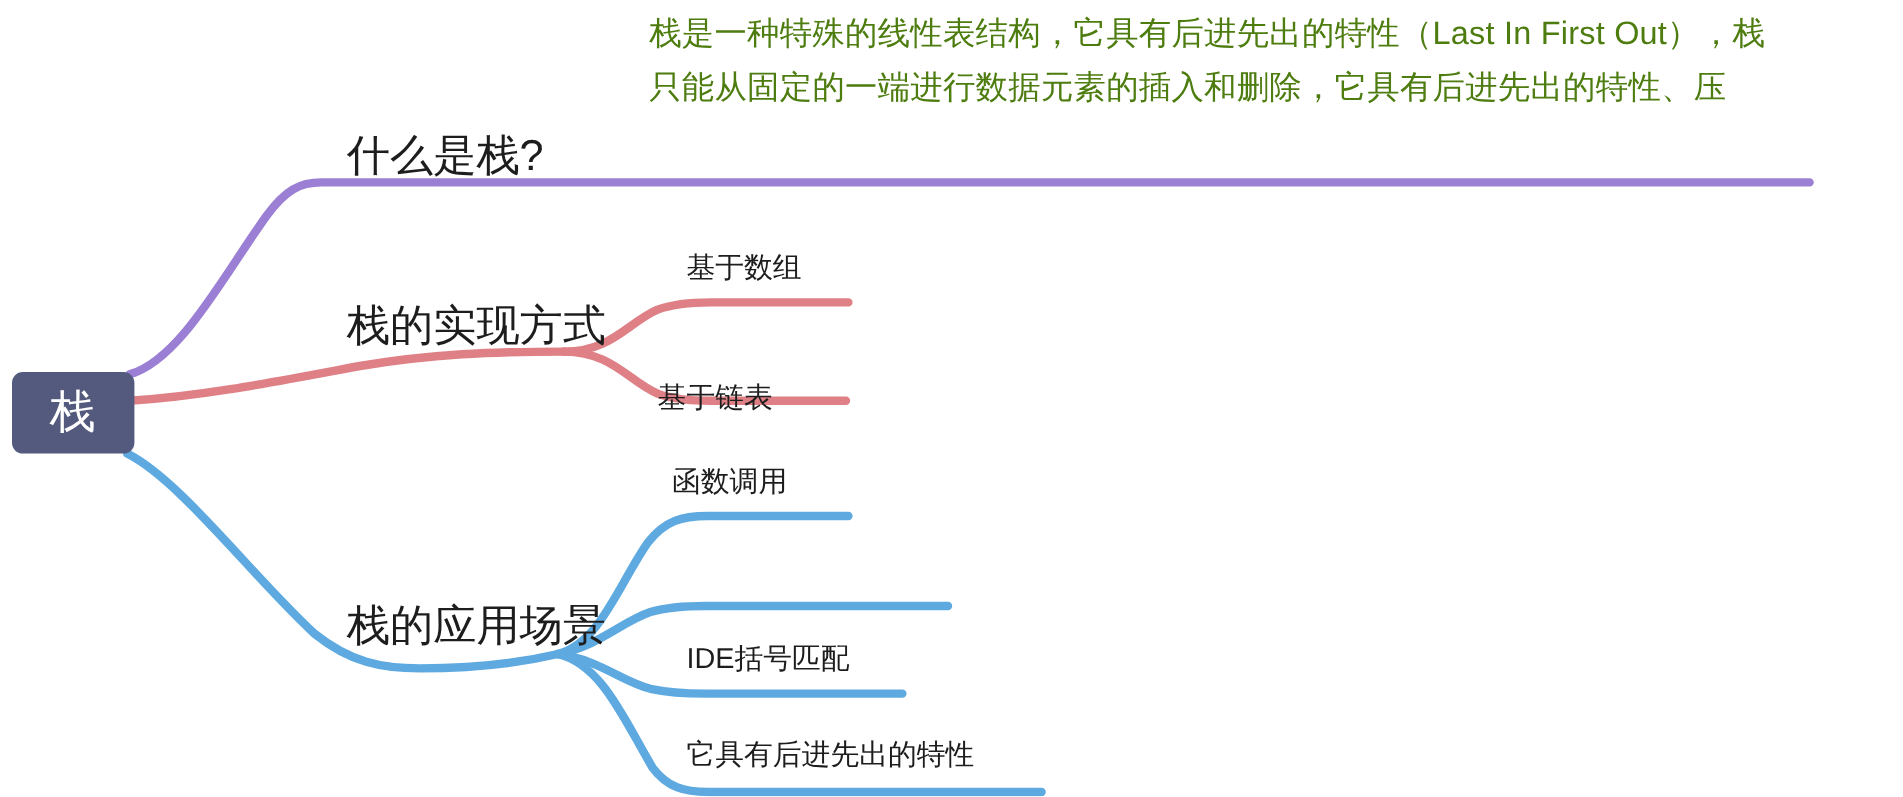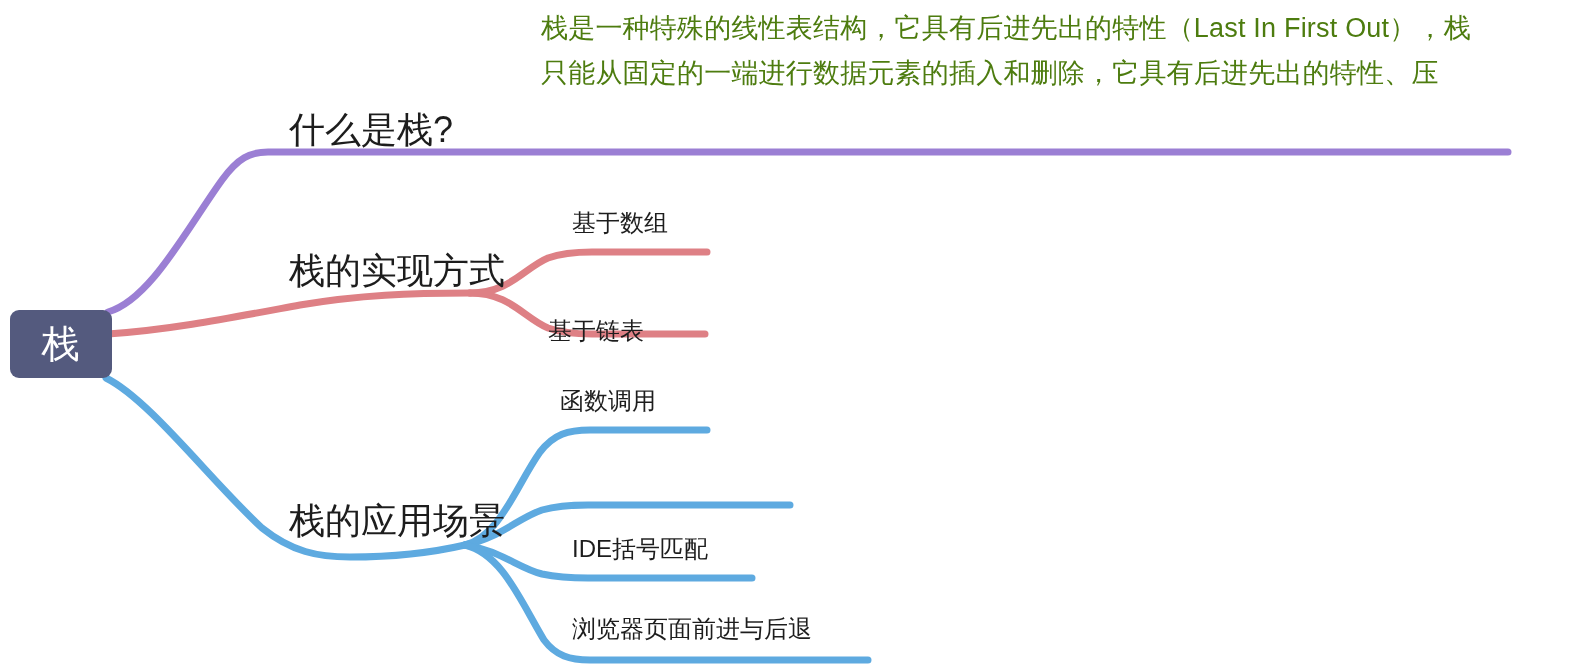--- a/index.html
+++ b/index.html
@@ -111,15 +111,15 @@
 
   <div class="label label-l2" style="left:572px; top:207px;">基于数组</div>
 
   <div class="label label-l2" style="left:548px; top:288px;margin-top:27px;">基于链表</div>
 
   <div class="label label-l2" style="left:560px; top:385px;">函数调用</div>
 
 
   <div class="label label-l2" style="left:572px; top:533px;text-align:right;">IDE括号匹配</div>
 
-  <div class="label label-l2" style="left:572px; top:613px;">浏览器页面前进与后退</div>
+  <div class="label label-l2" style="left:572px; top:613px;">它具有后进先出的特性</div>
 
 </div>
 
 </body></html>

